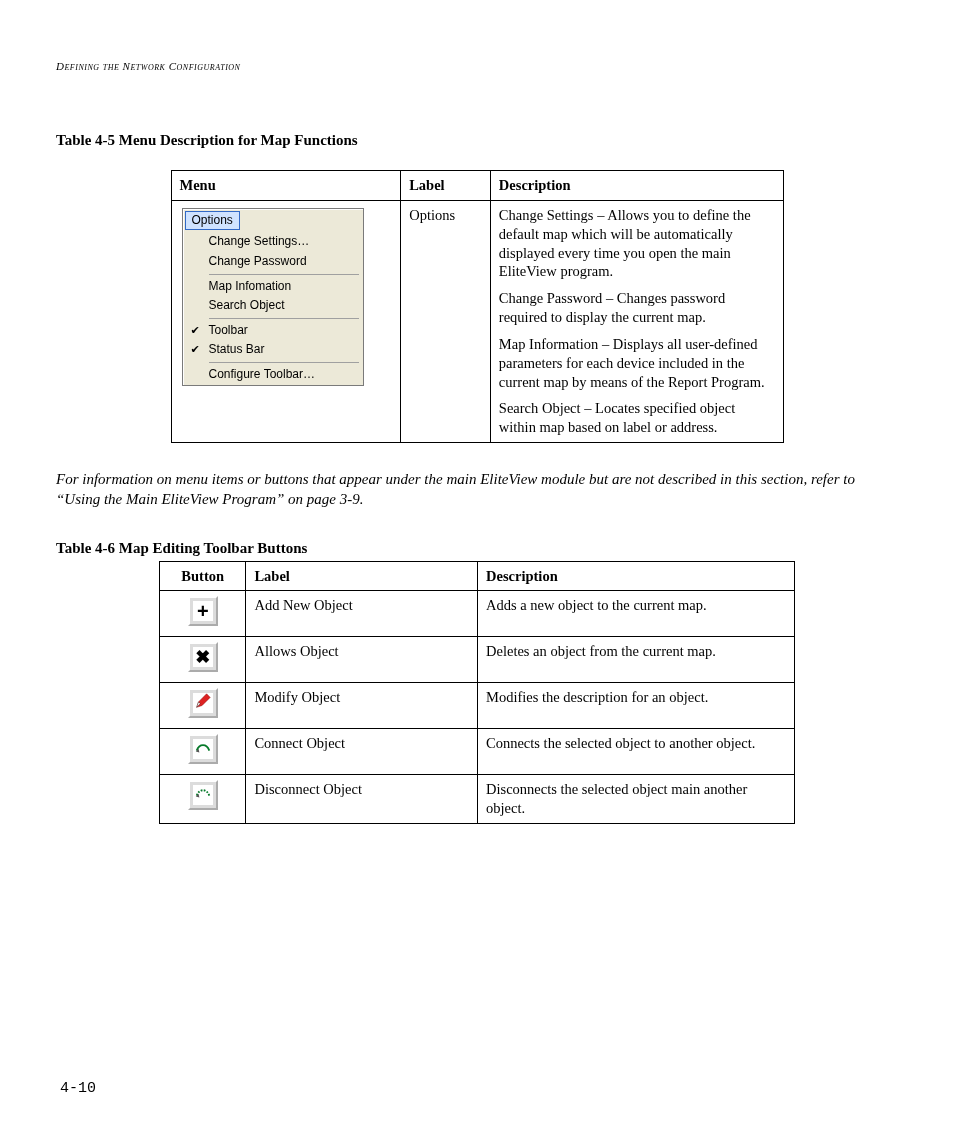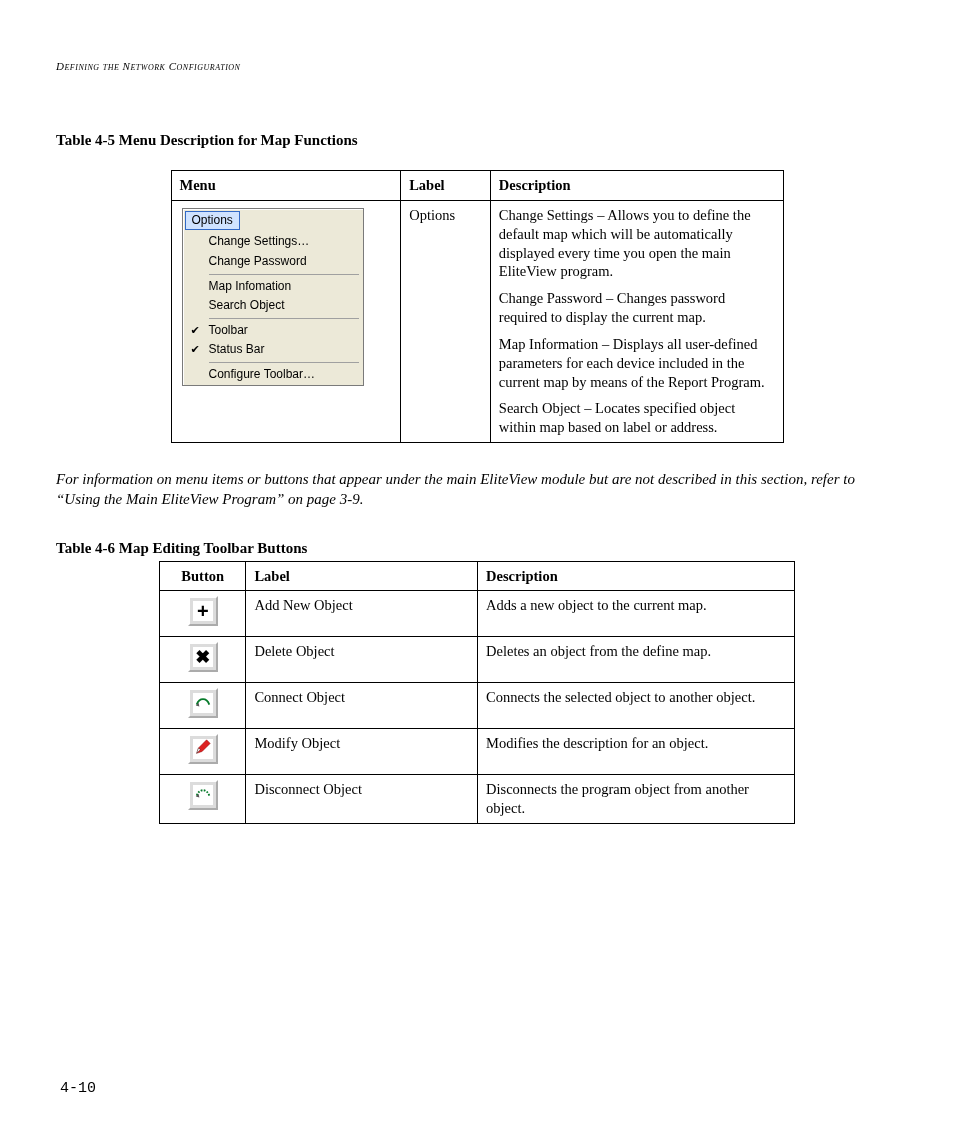--- a/index.html
+++ b/index.html
@@ -165,49 +165,49 @@
         <td class="col-btn"><span class="tb-btn"><span class="tb-inner">
               <span class="plus">+</span>
             </span></span></td>
         <td class="col-label">Add New Object</td>
         <td class="col-desc">Adds a new object to the current map.</td>
       </tr>
       <tr>
         <td class="col-btn"><span class="tb-btn"><span class="tb-inner">
               <span class="cross">✖</span>
             </span></span></td>
-        <td class="col-label">Delete Object</td>
-        <td class="col-desc">Deletes an object from the define map.</td>
+        <td class="col-label">Allows Object</td>
+        <td class="col-desc">Deletes an object from the current map.</td>
+      </tr>
+      <tr>
+        <td class="col-btn"><span class="tb-btn"><span class="tb-inner">
+              <span class="pencil"><svg viewBox="0 0 20 20">
+                  <polygon points="3,17 5,11 14,2 18,6 9,15" fill="#d22" stroke="#800" stroke-width="0.5"></polygon>
+                  <polygon points="3,17 5,11 7,13" fill="#fff" stroke="#000" stroke-width="0.4"></polygon>
+                </svg></span>
+            </span></span></td>
+        <td class="col-label">Modify Object</td>
+        <td class="col-desc">Modifies the description for an object.</td>
       </tr>
       <tr>
         <td class="col-btn"><span class="tb-btn"><span class="tb-inner">
               <span class="conn"><svg viewBox="0 0 20 20">
                   <path d="M3 14 C6 6, 14 6, 17 14" fill="none" stroke="#067a2a" stroke-width="2"></path>
                   <path d="M2 15 L5 12 L6 16 Z" fill="#555"></path>
                 </svg></span>
             </span></span></td>
         <td class="col-label">Connect Object</td>
         <td class="col-desc">Connects the selected object to another object.</td>
       </tr>
       <tr>
         <td class="col-btn"><span class="tb-btn"><span class="tb-inner">
-              <span class="pencil"><svg viewBox="0 0 20 20">
-                  <polygon points="3,17 5,11 14,2 18,6 9,15" fill="#d22" stroke="#800" stroke-width="0.5"></polygon>
-                  <polygon points="3,17 5,11 7,13" fill="#fff" stroke="#000" stroke-width="0.4"></polygon>
-                </svg></span>
-            </span></span></td>
-        <td class="col-label">Modify Object</td>
-        <td class="col-desc">Modifies the description for an object.</td>
-      </tr>
-      <tr>
-        <td class="col-btn"><span class="tb-btn"><span class="tb-inner">
               <span class="conn"><svg viewBox="0 0 20 20">
                   <path d="M3 14 C6 6, 14 6, 17 14" fill="none" stroke="#067a2a" stroke-width="2" stroke-dasharray="2 1.5"></path>
                   <path d="M2 15 L5 12 L6 16 Z" fill="#555"></path>
                 </svg></span>
             </span></span></td>
         <td class="col-label">Disconnect Object</td>
-        <td class="col-desc">Disconnects the program object from another object.</td>
+        <td class="col-desc">Disconnects the selected object main another object.</td>
       </tr>
     </tbody>
 </table>
 
 <div class="page-number">4-10</div>
 
 </body></html>

